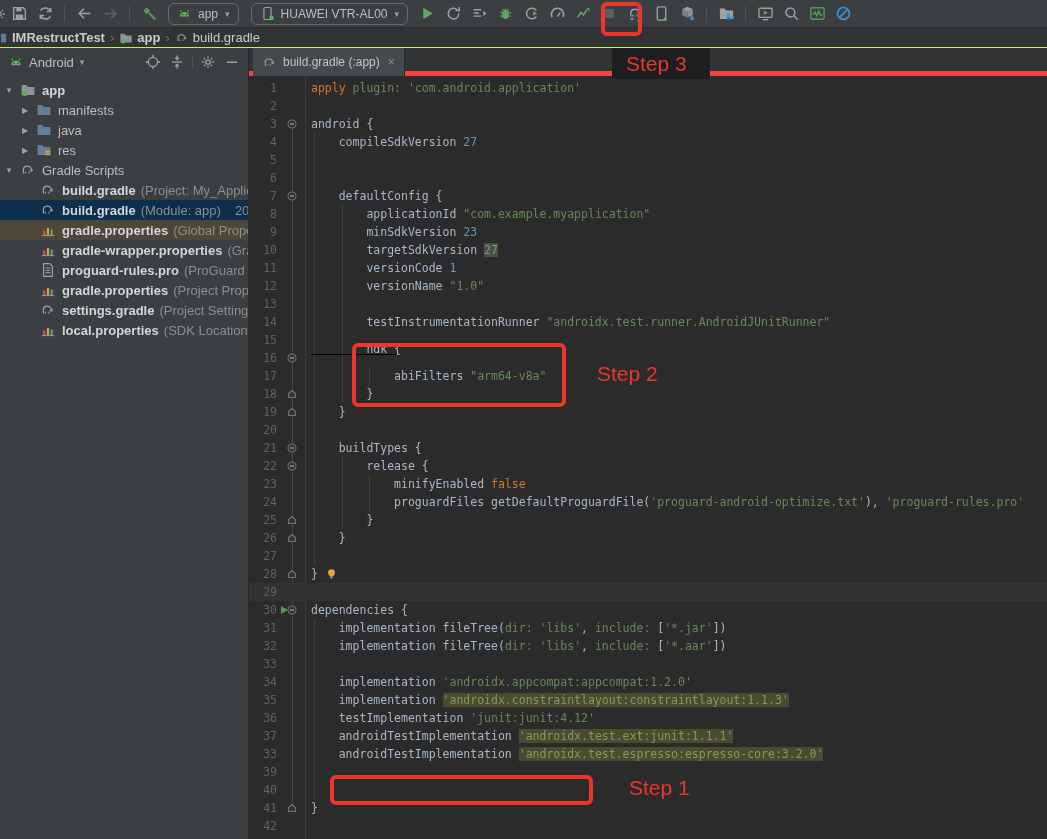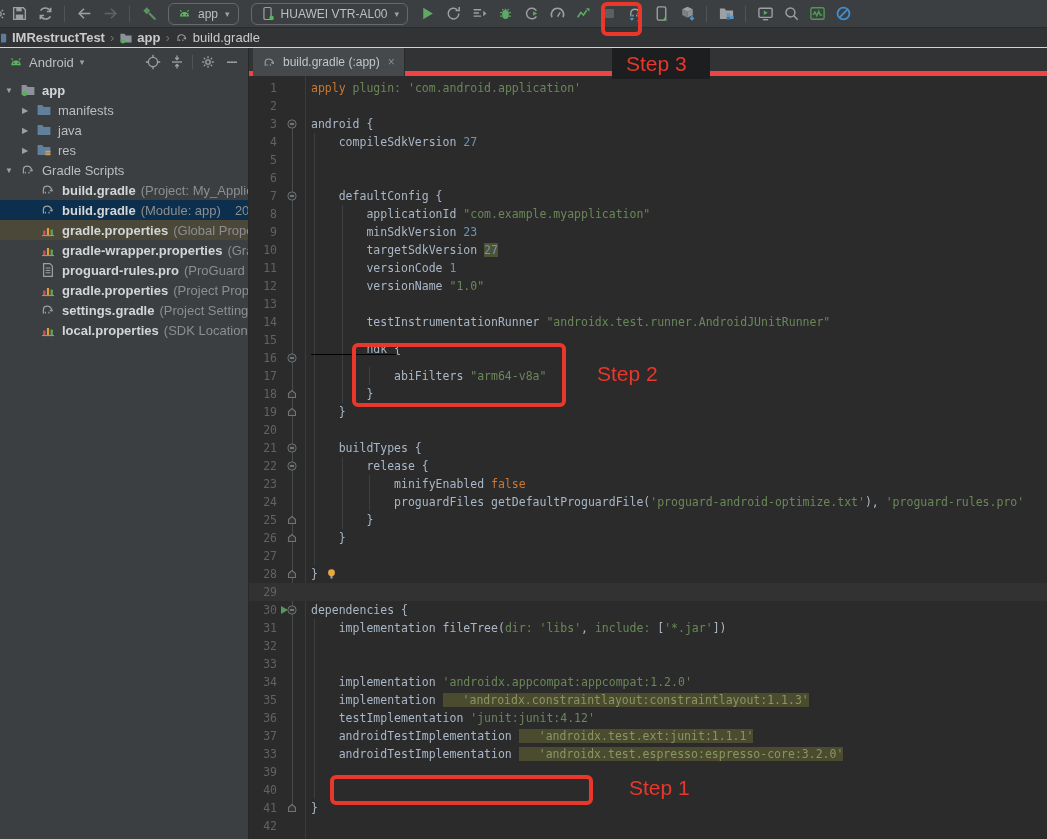--- a/index.html
+++ b/index.html
@@ -75,21 +75,21 @@
   #editor-body { position:absolute; left:0; top:28px; width:799px; height:763px; overflow:hidden; }
   .caret-line { position:absolute; left:0; width:100%; height:18px; background:#323232; }
   .guide { position:absolute; width:1px; height:18px; background:#3c3f41; }
   .fold-line { position:absolute; width:1px; background:#494c4e; }
   .gutter-border { position:absolute; width:1px; background:#3a3d3f; top:0; height:763px; }
   .line-num { position:absolute; width:28px; text-align:right; color:#606366; font:11.5px "DejaVu Sans Mono", monospace; line-height:18px; }
   .code { position:absolute; white-space:pre; font:11.5px "DejaVu Sans Mono", monospace; line-height:18px; }
   .seg-p { color:#a9b7c6; } .seg-k { color:#cc7832; } .seg-s { color:#6a8759; }
   .seg-na { color:#6a8759; } .seg-n { color:#6897bb; }
   .seg-b { color:#ccd6dd; font-weight:bold; }
-  .seg-shl { color:#8a9662; background:#4a4b2f;padding-left:20px; }
+  .seg-shl { color:#8a9662; background:#4a4b2f; }
   .seg-nhl { color:#6897bb; background:#4e5235; }
   .fold-mark { position:absolute; width:10px; height:10px; }
   .fold-mark svg { width:10px; height:10px; display:block; }
   .run-mark { position:absolute; width:10px; height:10px; }
   .run-mark svg { width:10px; height:10px; display:block; }
   .bulb { display:inline-block; width:13px; height:13px; margin-left:7px; vertical-align:-2px; }
   .bulb svg { width:13px; height:13px; }
 
   
   #anno { position:absolute; left:0; top:0; width:1047px; height:839px; pointer-events:none; z-index:50; }
@@ -634,20 +634,21 @@
             <rect x="1" y="1" width="8" height="8" rx="3.5" fill="#313335" stroke="#707476" stroke-width="1"></rect>
             <path d="M3 5h4" stroke="#9da0a2" stroke-width="1.2"></path>
           </svg>
         </span>
         <div class="code" style="left: 62px; top: 525px;"><span class="seg-p">dependencies {</span></div>
         <div class="guide" style="left: 65px; top: 543px;"></div>
         <div class="line-num" style="top: 543px;">31</div>
         <div class="code" style="left: 62px; top: 543px;"><span class="seg-p">    implementation fileTree(</span><span class="seg-na">dir:</span><span class="seg-p"> </span><span class="seg-s">'libs'</span><span class="seg-p">, </span><span class="seg-na">include:</span><span class="seg-p"> [</span><span class="seg-s">'*.jar'</span><span class="seg-p">])</span></div>
         <div class="guide" style="left: 65px; top: 561px;"></div>
         <div class="line-num" style="top: 561px;">32</div>
+        <div class="code" style="left: 62px; top: 561px;"><span class="seg-p">    implementation fileTree(</span><span class="seg-na">dir:</span><span class="seg-p"> </span><span class="seg-s">'libs'</span><span class="seg-p">, </span><span class="seg-na">include:</span><span class="seg-p"> [</span><span class="seg-s">'*.aar'</span><span class="seg-p">])</span></div>
         <div class="guide" style="left: 65px; top: 579px;"></div>
         <div class="line-num" style="top: 579px;">33</div>
         <div class="code" style="left: 62px; top: 579px;"></div>
         <div class="guide" style="left: 65px; top: 597px;"></div>
         <div class="line-num" style="top: 597px;">34</div>
         <div class="code" style="left: 62px; top: 597px;"><span class="seg-p">    implementation </span><span class="seg-s">'androidx.appcompat:appcompat:1.2.0'</span></div>
         <div class="guide" style="left: 65px; top: 615px;"></div>
         <div class="line-num" style="top: 615px;">35</div>
         <div class="code" style="left: 62px; top: 615px;"><span class="seg-p">    implementation </span><span class="seg-shl">'androidx.constraintlayout:constraintlayout:1.1.3'</span></div>
         <div class="guide" style="left: 65px; top: 633px;"></div>

